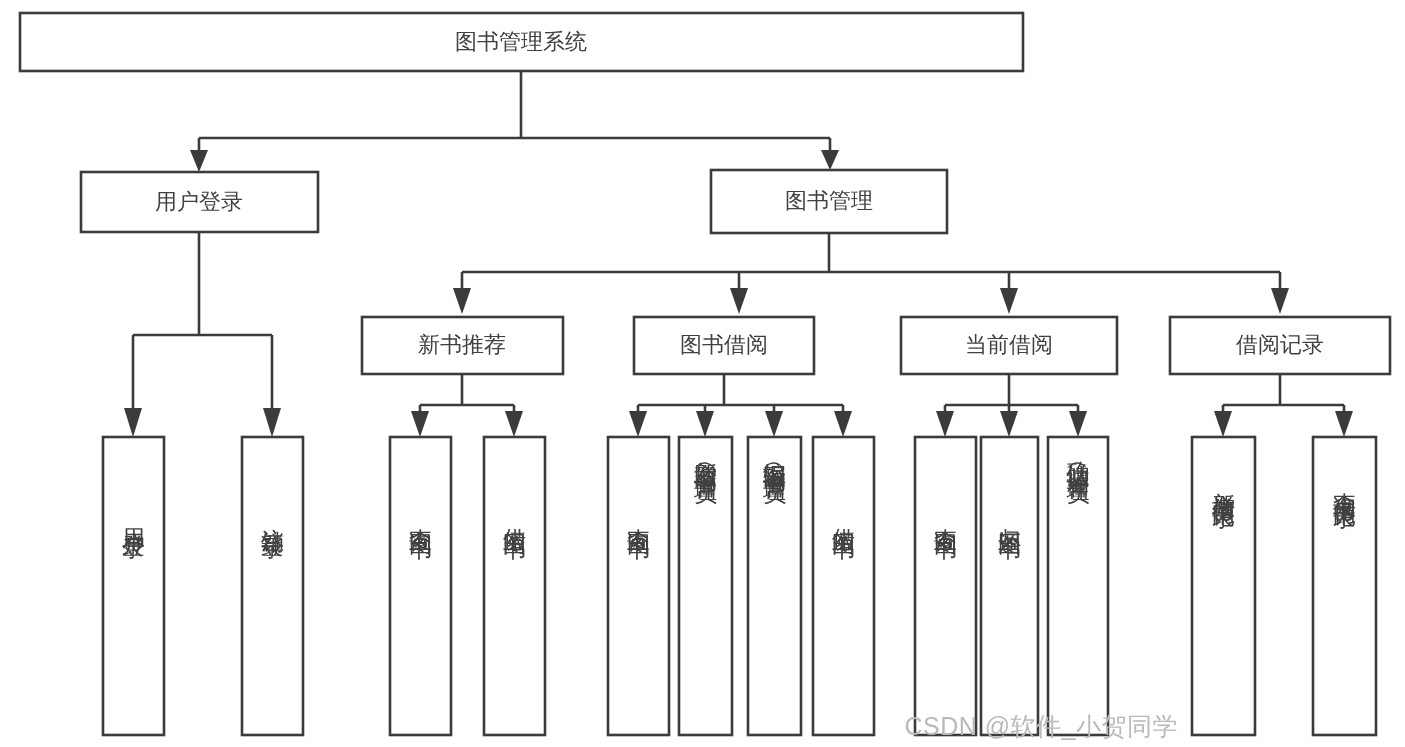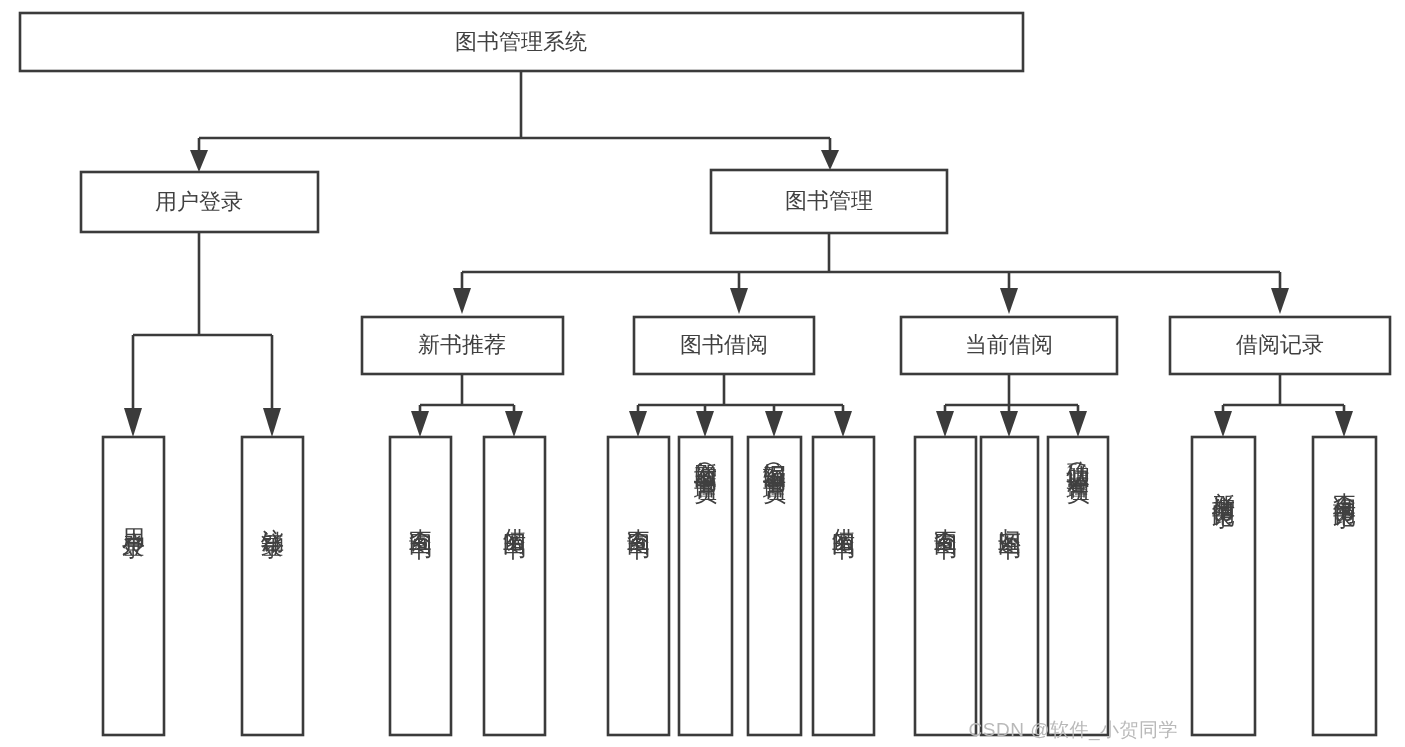--- a/index.html
+++ b/index.html
@@ -64,21 +64,21 @@
     line-height: 1;
     letter-spacing: 3px;
     color: #404040;
     white-space: nowrap;
   }
   .watermark {
     position: absolute;
     right: 8px;
     bottom: 4px;
     font-family: "Liberation Sans", "DejaVu Sans", sans-serif;
-    font-size: 19px;
+    font-size: 25px;
     color: #b9b9b9;
     letter-spacing: 0.5px;
     white-space: nowrap;
   }
 </style>
 </head>
 <body>
 
 <div id="diagram-root">
 

